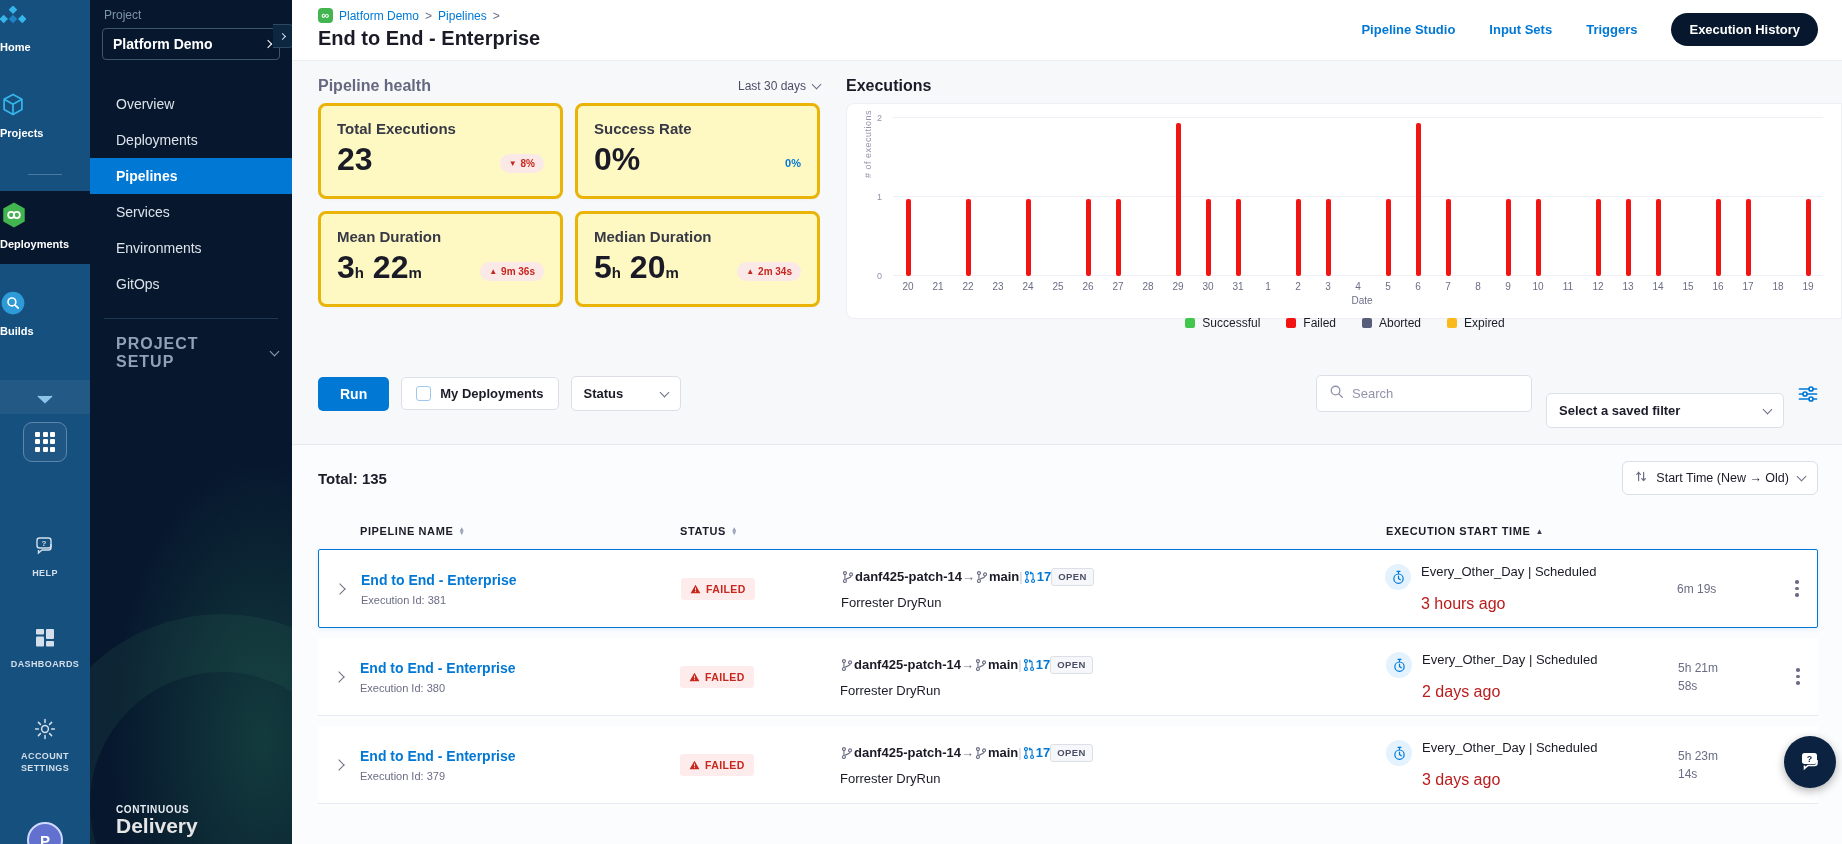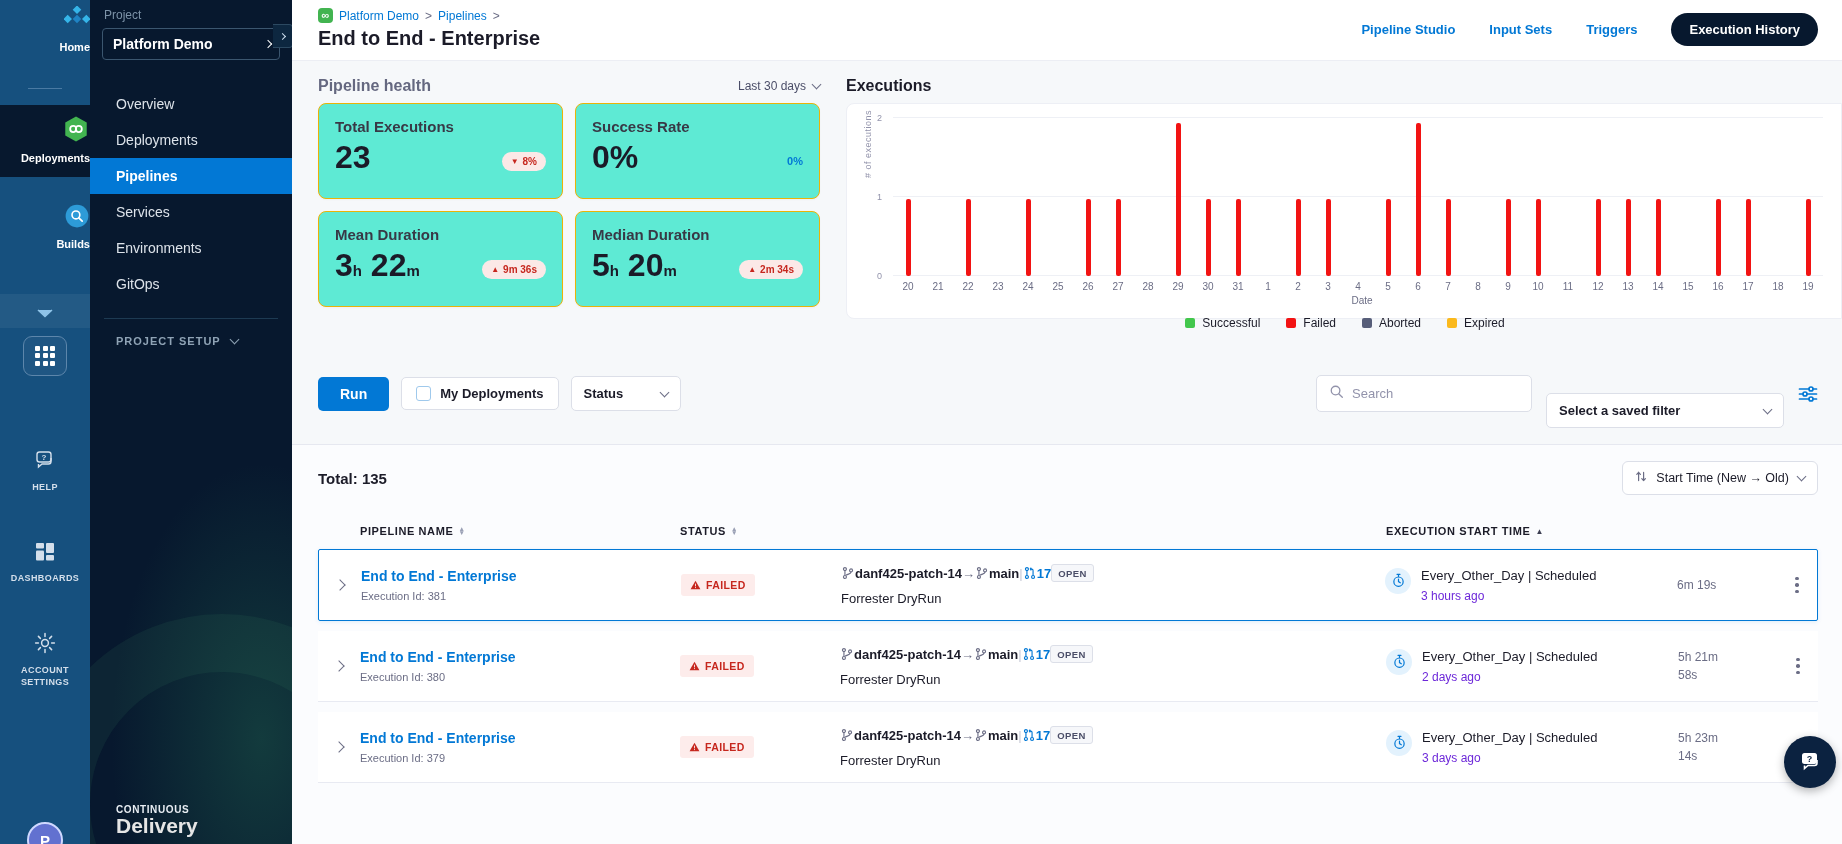--- a/index.html
+++ b/index.html
@@ -1,21 +1,21 @@
 <!DOCTYPE html>
 <html><head>
 <meta charset="utf-8">
 <style>
   * { margin:0; padding:0; box-sizing:border-box; }
   html,body { width:1842px; height:844px; overflow:hidden; font-family:"Liberation Sans", sans-serif; background:#f6f8fa; }
   .app { display:flex; width:1842px; height:844px; }
 
   
   .rail { width:90px; background:#16507e; color:#fff; display:flex; flex-direction:column; align-items:center; flex-shrink:0; position:relative; }
-  .rail-item { width:100%; display:flex; flex-direction:column; align-items:flex-end; gap:5px; padding:10px 0 12px; cursor:pointer; }
+  .rail-item { width:100%; display:flex; flex-direction:column; align-items:flex-start; gap:5px; padding:10px 0 12px; cursor:pointer; }
   .rail-item .lbl { font-size:11px; font-weight:700; color:#fff; text-align:center; line-height:1.2; }
   .rail-item.active { background:#07182e; }
   .rail-divider { width:34px; border-top:1px solid #4a7aa3; margin:8px 0 6px; }
   .rail-bottom-item { width:100%; display:flex; flex-direction:column; align-items:center; gap:6px; padding:10px 0; cursor:pointer; }
   .rail-bottom-item .lbl { font-size:9px; font-weight:700; color:#d4dfeb; letter-spacing:.4px; text-align:center; line-height:1.3; }
   .collapse-band { width:100%; padding:10px 0 6px; display:flex; justify-content:center; background:rgba(255,255,255,0.06); cursor:pointer; }
   .grid-btn { width:44px; height:40px; border:1px solid #5d86ab; border-radius:9px; display:flex; align-items:center; justify-content:center; margin-top:8px; cursor:pointer; background:rgba(255,255,255,0.04); }
   .dots9 { display:grid; grid-template-columns:repeat(3,5px); grid-gap:2.5px; }
   .dots9 span { width:5px; height:5px; background:#fff; border-radius:1px; }
   .avatar-p { width:36px; height:36px; border-radius:50%; background:#6271d0; color:#fff; font-weight:700; font-size:15px; display:flex; align-items:center; justify-content:center; margin-top:auto; margin-bottom:-14px; border:2px solid #cfd8ff; }
@@ -25,21 +25,21 @@
   .sidebar::after { content:""; position:absolute; left:0; right:0; bottom:0; height:420px; background:radial-gradient(ellipse at 85% 75%, rgba(46,140,96,0.30), rgba(7,24,46,0) 62%); pointer-events:none; }
   .watermark { position:absolute; bottom:-150px; right:-120px; width:380px; height:380px; border:58px solid rgba(70,160,110,0.10); border-radius:50%; pointer-events:none; }
   .proj-label { color:#7d93a8; font-size:12px; padding:2px 14px 6px; }
   .proj-select { margin:0 12px; border:1px solid #3b566f; border-radius:4px; padding:7px 8px 7px 10px; display:flex; align-items:center; justify-content:space-between; cursor:pointer; }
   .proj-select .name { color:#fff; font-weight:700; font-size:14px; }
   .side-collapse { position:absolute; right:-1px; top:24px; width:20px; height:24px; background:#0d2740; border:1px solid #2c4961; border-left:none; border-radius:0 4px 4px 0; display:flex; align-items:center; justify-content:center; cursor:pointer; z-index:3; }
   .nav-list { margin-top:26px; display:flex; flex-direction:column; }
   .nav-item { padding:10px 14px 10px 26px; color:#dde3ea; font-size:14px; cursor:pointer; }
   .nav-item.active { background:#0278d5; color:#fff; font-weight:700; }
   .side-divider { border-top:1px solid #1d3a52; margin:16px 14px 0; }
-  .proj-setup { display:flex; align-items:center; gap:10px; padding:16px 14px 0 26px; color:#8fa3b5; font-size:11px; font-weight:700; letter-spacing:1px; cursor:pointer; }
+  .proj-setup { display:flex; align-items:center; gap:10px; padding:16px 14px 0 26px; color:#8fa3b5; font-size:16px; font-weight:700; letter-spacing:1px; cursor:pointer; }
   .side-footer { margin-top:auto; padding:0 0 0 26px; position:relative; z-index:2; height:40px; overflow:hidden; }
   .side-footer .t1 { color:#e8edf3; font-size:10px; font-weight:700; letter-spacing:.6px; }
   .side-footer .t2 { color:#e5e5e5; font-size:21px; font-weight:800; line-height:1.0; }
 
   
   .main { flex:1; display:flex; flex-direction:column; min-width:0; position:relative; }
   .page-header { background:#fff; padding:8px 24px 10px 26px; display:flex; justify-content:space-between; border-bottom:1px solid #eceef4; }
   .crumbs { display:flex; align-items:center; gap:6px; font-size:12px; }
   .crumb-link { color:#0278d5; cursor:pointer; }
   .crumb-sep { color:#6b6d85; }
@@ -51,21 +51,21 @@
 
   .content { flex:1; display:flex; flex-direction:column; min-height:0; }
   .stats-band { display:flex; gap:26px; padding:16px 0 10px 26px; }
 
   
   .health { width:502px; flex-shrink:0; }
   .health-head { display:flex; align-items:center; justify-content:space-between; margin-bottom:8px; }
   .health-title { color:#656880; font-size:16px; font-weight:600; }
   .range-select { display:flex; align-items:center; gap:7px; color:#4b4e68; font-size:12px; cursor:pointer; }
   .cards { display:grid; grid-template-columns:1fr 1fr; grid-gap:12px; }
-  .card { background:#5eead4; border:1px solid #eab308; border-radius:8px; padding:14px 16px 12px; height:96px; box-shadow:0 1px 2px rgba(40,41,61,0.03); }
+  .card { background:#fef9c3; border:3px solid #eab308; border-radius:8px; padding:14px 16px 12px; height:96px; box-shadow:0 1px 2px rgba(40,41,61,0.03); }
   .card .clabel { font-size:15px; font-weight:700; color:#383946; }
   .card .vrow { display:flex; align-items:flex-end; justify-content:space-between; margin-top:6px; }
   .bigval { font-size:32px; font-weight:800; color:#1b1b28; line-height:1; }
   .bigval .unit { font-size:15px; font-weight:700; }
   .delta-pill { background:#fbe9e7; color:#c6271e; border-radius:10px; font-size:10px; font-weight:700; padding:4px 9px; display:flex; align-items:center; gap:4px; margin-bottom:2px; }
   .delta-pill .arr { font-size:8px; }
   .aside-blue { color:#0278d5; font-size:11px; font-weight:700; margin-bottom:6px; }
 
   
   .exec { flex:1; min-width:0; padding-right:0; }
@@ -120,21 +120,21 @@
   .name-cell .eid { color:#6b6d85; font-size:11px; margin-top:6px; }
   .status-badge { display:inline-flex; align-items:center; gap:5px; background:#fdeceb; color:#c6271e; font-size:10.5px; font-weight:800; letter-spacing:.4px; border-radius:3px; padding:5px 9px; }
   .branch-cell .line1 { display:flex; align-items:center; font-size:13px; color:#1b1b28; font-weight:600; }
   .branch-cell .pipe { color:#c6c9d6; font-weight:400; }
   .branch-cell .prnum { color:#0278d5; font-weight:700; }
   .open-badge { border:1px solid #dcdfe8; background:#f6f7fa; color:#4b4e68; font-size:9.5px; font-weight:700; border-radius:3px; padding:2.5px 6px; letter-spacing:.4px; }
   .branch-cell .line2 { font-size:13px; color:#1b1b28; margin-top:9px; }
   .trig-cell { display:flex; gap:10px; align-items:flex-start; }
   .trig-ic { width:26px; height:26px; border-radius:50%; background:#e3f2fd; display:flex; align-items:center; justify-content:center; flex-shrink:0; }
   .trig-cell .t1 { font-size:13px; color:#1b1b28; }
-  .trig-cell .t2 { font-size:12px; color:#6d28d9; margin-top:6px; }
+  .trig-cell .t2 { font-size:16px; color:#b91c1c; margin-top:16px; }
   .dur-cell { font-size:12px; color:#6b6d85; line-height:1.5; }
   .kebab { display:flex; flex-direction:column; gap:3px; align-items:center; cursor:pointer; padding:4px; }
   .kebab span { width:3.5px; height:3.5px; border-radius:50%; background:#6b6d85; }
 
   .chat-fab { position:absolute; right:6px; bottom:56px; width:52px; height:52px; border-radius:50%; background:#0b2240; display:flex; align-items:center; justify-content:center; box-shadow:0 3px 10px rgba(0,0,0,.3); cursor:pointer; z-index:5; }
   .arrow-sep { color:#6b6d85; font-weight:400; }
 </style>
 </head>
 <body>
 
@@ -144,20 +144,29 @@
     <div class="rail-item" style="padding-top:6px;">
       <span>
         <svg width="26" height="26" viewBox="0 0 24 24" fill="#35b5e9">
             <rect x="9.2" y="0.6" width="5.6" height="5.6" transform="rotate(45 12 3.4)"></rect>
             <rect x="9.2" y="9.2" width="5.6" height="5.6" transform="rotate(45 12 12)" fill="#1f84c4"></rect>
             <rect x="0.6" y="9.2" width="5.6" height="5.6" transform="rotate(45 3.4 12)"></rect>
             <rect x="17.8" y="9.2" width="5.6" height="5.6" transform="rotate(45 20.6 12)"></rect>
           </svg>
       </span>
       <span class="lbl">Home</span>
+    </div>
+    <div class="rail-item" style="margin-top:16px;">
+      <span>
+        <svg width="26" height="26" viewBox="0 0 24 24" fill="none" stroke="#35b5e9" stroke-width="1.6" stroke-linejoin="round">
+            <path d="M12 2.2l8.2 4.6v9.4L12 20.8l-8.2-4.6V6.8z"></path>
+            <path d="M3.8 6.8L12 11.4l8.2-4.6M12 11.4v9.4"></path>
+          </svg>
+      </span>
+      <span class="lbl">Projects</span>
     </div>
     <div class="rail-divider" style="margin-top:22px;"></div>
     <div class="rail-item active" style="margin-top:10px;">
       <span>
         <svg width="28" height="28" viewBox="0 0 24 24">
             <path d="M12 1.2l9.2 5.2v11.2L12 22.8l-9.2-5.2V6.4z" fill="#42b450"></path>
             <circle cx="9.6" cy="12" r="2.6" stroke="#fff" stroke-width="1.5" fill="none"></circle>
             <circle cx="14.4" cy="12" r="2.6" stroke="#fff" stroke-width="1.5" fill="none"></circle>
           </svg>
       </span>

